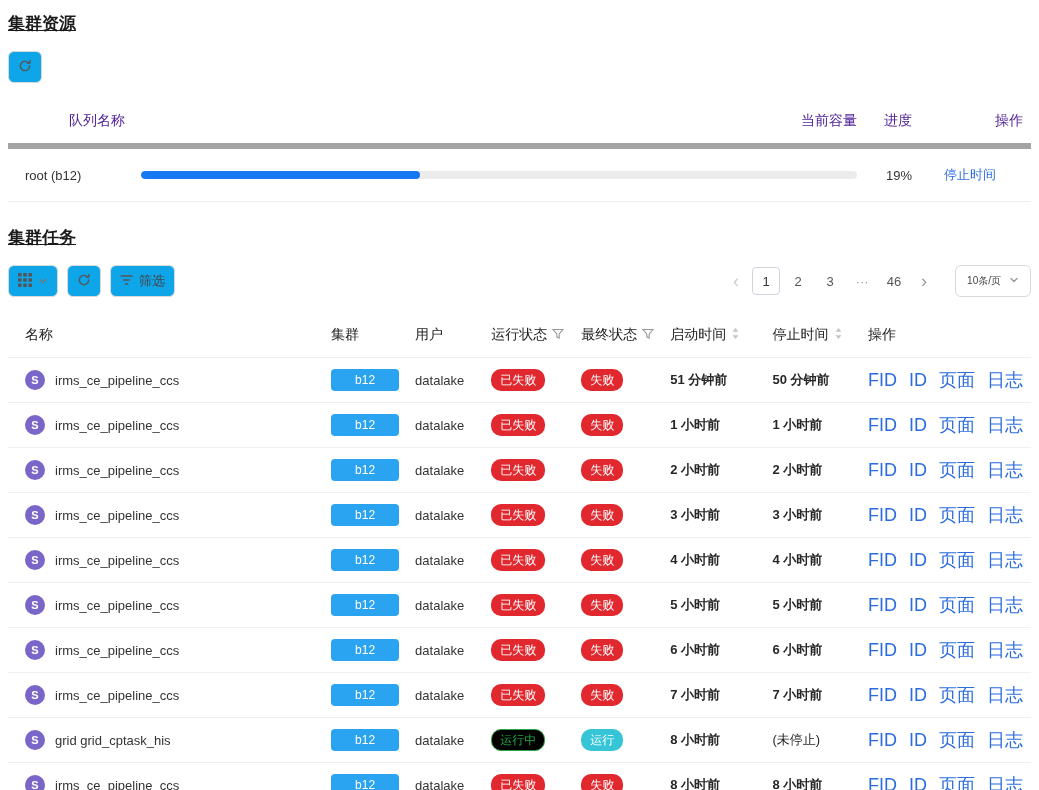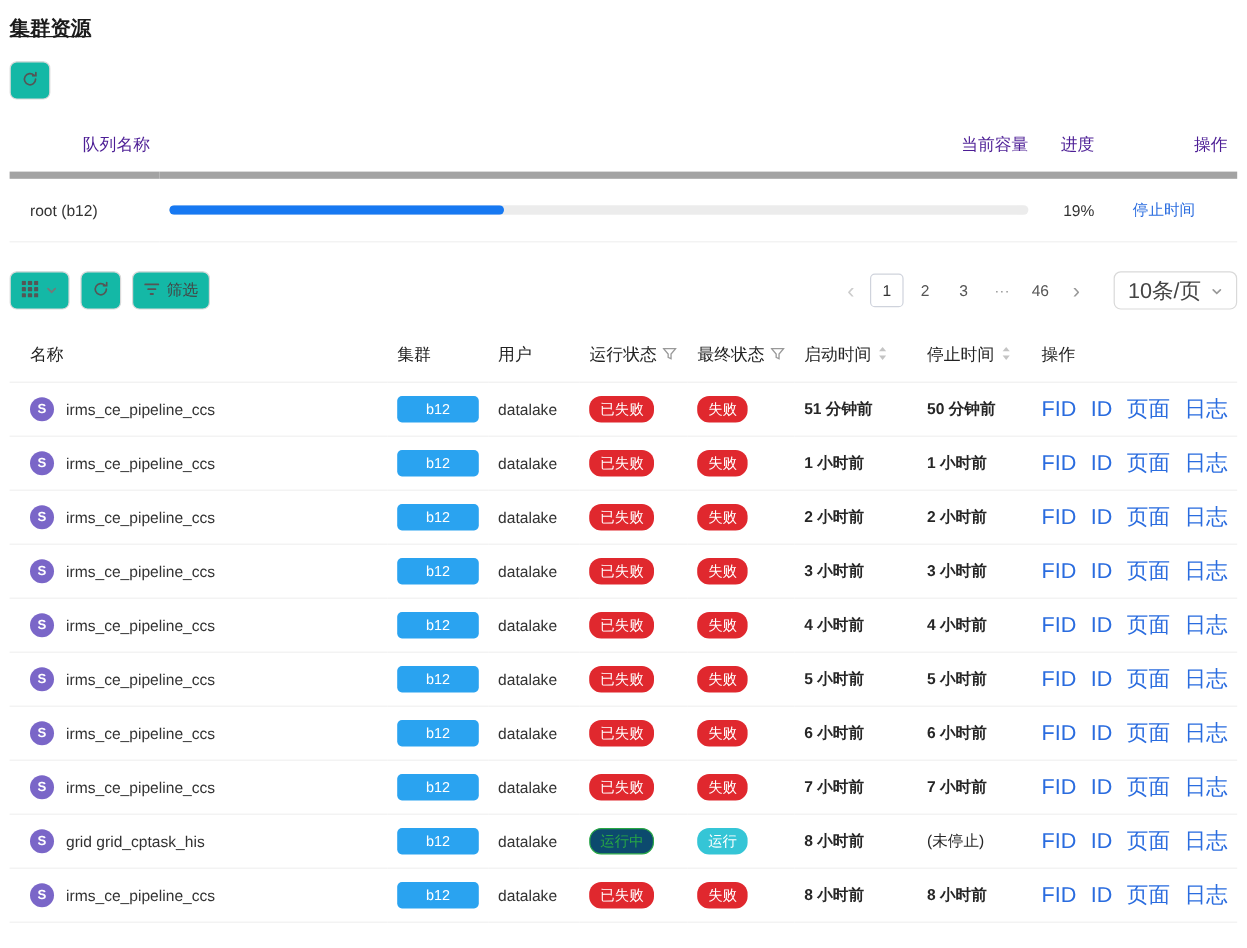--- a/index.html
+++ b/index.html
@@ -9,21 +9,21 @@
   *{box-sizing:border-box;}
   html,body{margin:0;padding:0;}
   body{
     width:1039px;height:790px;background:#fff;color:#333;
     font-family:"Liberation Sans","DejaVu Sans",sans-serif;font-size:14px;
     overflow:hidden;
   }
   .page{padding:12px 8px 0;}
   .section-title{font-size:17px;font-weight:700;color:#1b1b1b;margin:0 0 16px;text-decoration:underline;}
   .icon-btn{
-    min-width:34px;height:32px;border:1px solid #d9d9d9;border-radius:6px;background:#14b8a6;
+    min-width:34px;height:32px;border:1px solid #d9d9d9;border-radius:6px;background:#0ea5e9;
     display:inline-flex;align-items:center;justify-content:center;gap:6px;cursor:pointer;
     color:#444;font-size:13px;padding:0 9px;
   }
   
   .res-refresh{margin:0 0 16px;}
   table{width:100%;border-collapse:collapse;}
   .res-table th{
     text-align:right;font-weight:500;color:#4c1d95;padding:13px 8px;border-bottom:6px solid #a3a3a3;font-size:14px;
   }
   .res-table td{padding:17px 8px;border-bottom:1px solid #f0f0f0;font-size:13px;color:#333;}
@@ -42,39 +42,39 @@
   .pg-item{
     min-width:28px;height:28px;line-height:28px;text-align:center;color:#555;font-size:13px;
     border:1px solid transparent;border-radius:4px;cursor:pointer;
   }
   .pg-item.active{border-color:#cfd3dc;color:#333;font-weight:500;}
   .pg-item.ell{color:#999;cursor:default;}
   .pg-chevron{width:24px;text-align:center;font-size:18px;line-height:26px;color:#999;cursor:pointer;}
   .pg-prev{color:#ccc;}
   .page-size{
     display:inline-flex;align-items:center;gap:8px;border:1px solid #d9d9d9;border-radius:6px;
-    height:32px;padding:0 11px;font-size:18px;color:#444;cursor:pointer;background:#fff;margin-left:10px;
+    height:32px;padding:0 11px;font-size:10px;color:#444;cursor:pointer;background:#fff;margin-left:10px;
   }
   
   .tasks-table th{
     text-align:left;font-weight:500;color:#222;padding:13px 8px;border-bottom:1px solid #efefef;
     font-size:14px;white-space:nowrap;
   }
   .tasks-table td{padding:10px 8px;border-bottom:1px solid #f0f0f0;font-size:13px;white-space:nowrap;}
   .th-inner{display:inline-flex;align-items:center;gap:5px;}
   .name-cell{display:flex;align-items:center;}
   .avatar{
     width:20px;height:20px;border-radius:50%;background:var(--purple);color:#fff;
     font-size:11px;font-weight:700;display:inline-flex;align-items:center;justify-content:center;
     margin-right:10px;flex:0 0 20px;
   }
   .badge{display:inline-block;padding:3px 9px;border-radius:10px;font-size:12px;line-height:1.35;color:#fff;}
   .badge-cluster{background:var(--badge-blue);border-radius:4px;padding:3px 24px;}
   .badge-failed{background:var(--red);}
-  .badge-running-outline{background:#0c4a6e;border:1px solid var(--green);color:var(--green);padding:2px 8px;}
+  .badge-running-outline{background:#000000;border:1px solid var(--green);color:var(--green);padding:2px 8px;}
   .badge-running-solid{background:var(--cyan);}
   .time{font-weight:700;color:#262626;}
   .op-link{color:var(--link);text-decoration:none;margin-right:12px;cursor:pointer;font-size:18px;}
   .op-link:last-child{margin-right:0;}
 </style>
 </head>
 <body>
 
 <div class="page">
 
@@ -114,20 +114,21 @@
             </div>
           </td>
           <td class="right">19%</td>
           <td style="padding-left:24px"><a class="link">停止时间</a></td>
         </tr>
       </tbody>
     </table>
   </section>
 
   <section>
+    <h2 class="section-title">集群任务</h2>
 
     <div class="toolbar">
       <button class="icon-btn">
         <span>
           <svg width="14" height="14" viewBox="0 0 14 14" fill="#555">
             <rect x="0" y="0" width="3.6" height="3.6" rx="0.7"></rect>
               <rect x="5.2" y="0" width="3.6" height="3.6" rx="0.7"></rect>
               <rect x="10.4" y="0" width="3.6" height="3.6" rx="0.7"></rect>
             <rect x="0" y="5.2" width="3.6" height="3.6" rx="0.7"></rect>
               <rect x="5.2" y="5.2" width="3.6" height="3.6" rx="0.7"></rect>

